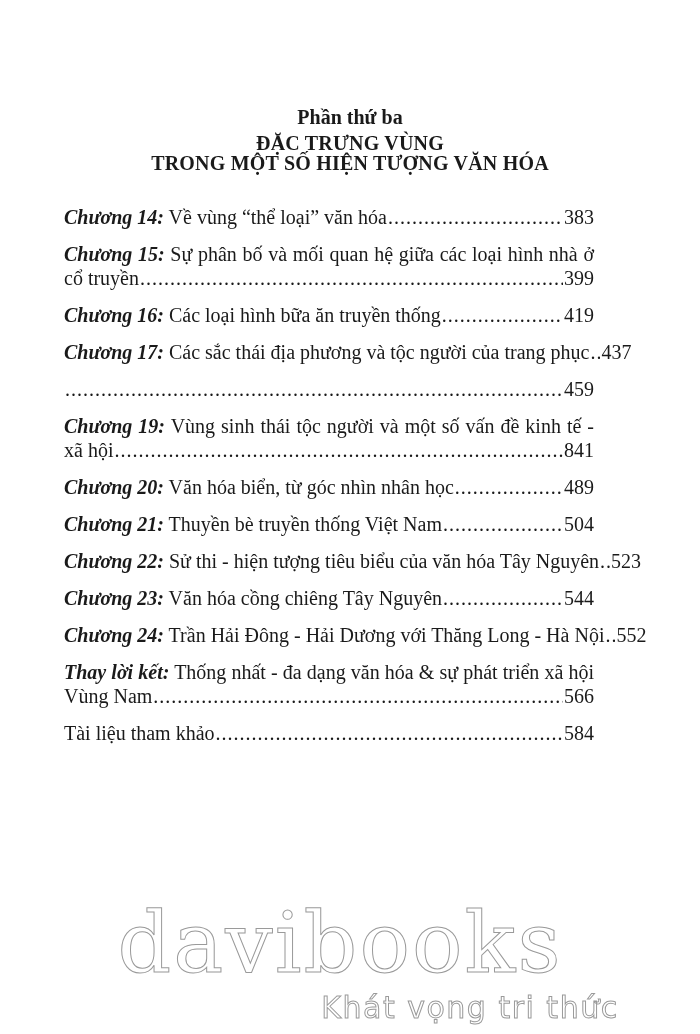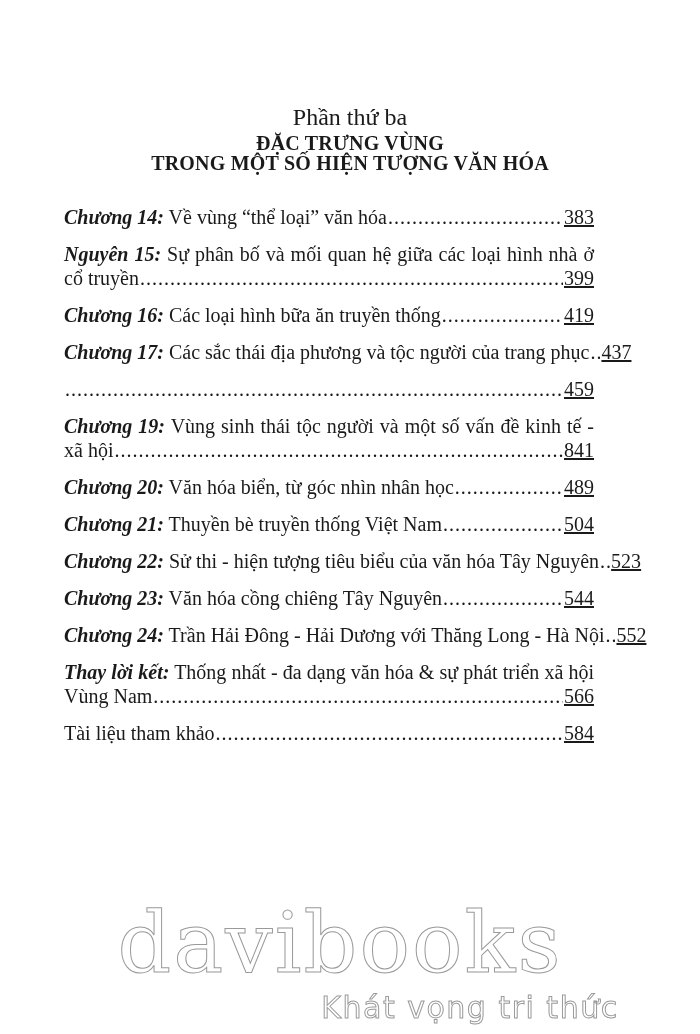--- a/index.html
+++ b/index.html
@@ -16,23 +16,23 @@
       color: #1a1a1a;
     }
     .header {
       position: absolute;
       left: 0;
       width: 700px;
       text-align: center;
     }
     .part-label {
       top: 104px;
-      font-size: 24px;
+      font-size: 20px;
       line-height: 26px;
-      font-weight: normal;
+      font-weight: bold;
       margin: 0;
     }
     .part-title {
       font-size: 20px;
       line-height: 26px;
       font-weight: bold;
       margin: 0;
       letter-spacing: 0.2px;
     }
     .pt1 { top: 130px; }
@@ -69,21 +69,21 @@
       flex: 1 1 auto;
       overflow: hidden;
       white-space: nowrap;
       letter-spacing: 1px;
       margin: 0 1px;
       min-width: 10px;
     }
     .row .dots::before {
       content: "..............................................................................................................................................................................................................";
     }
-    .row .page { flex: 0 0 auto; text-decoration: underline; }
+    .row .page { flex: 0 0 auto; }
 
     .watermark {
       position: absolute;
       left: 0;
       width: 700px;
       text-align: center;
     }
     .wm-brand {
       top: 898px;
       font-family: "DejaVu Serif", "Liberation Serif", serif;
@@ -116,21 +116,21 @@
 
   <div class="entry">
     <div class="row">
       <span class="text"><span class="label">Chương 14:</span> <span>Về vùng “thể loại” văn hóa</span></span>
       <span class="dots"></span>
       <span class="page">383</span>
     </div>
   </div>
 
   <div class="entry">
-    <span class="line1"><span class="label">Nguyên 15:</span> <span>Sự phân bố và mối quan hệ giữa các loại hình nhà ở</span></span>
+    <span class="line1"><span class="label">Chương 15:</span> <span>Sự phân bố và mối quan hệ giữa các loại hình nhà ở</span></span>
     <div class="row">
       <span class="text">cổ truyền</span>
       <span class="dots"></span>
       <span class="page">399</span>
     </div>
   </div>
 
   <div class="entry">
     <div class="row">
       <span class="text"><span class="label">Chương 16:</span> <span>Các loại hình bữa ăn truyền thống</span></span>

